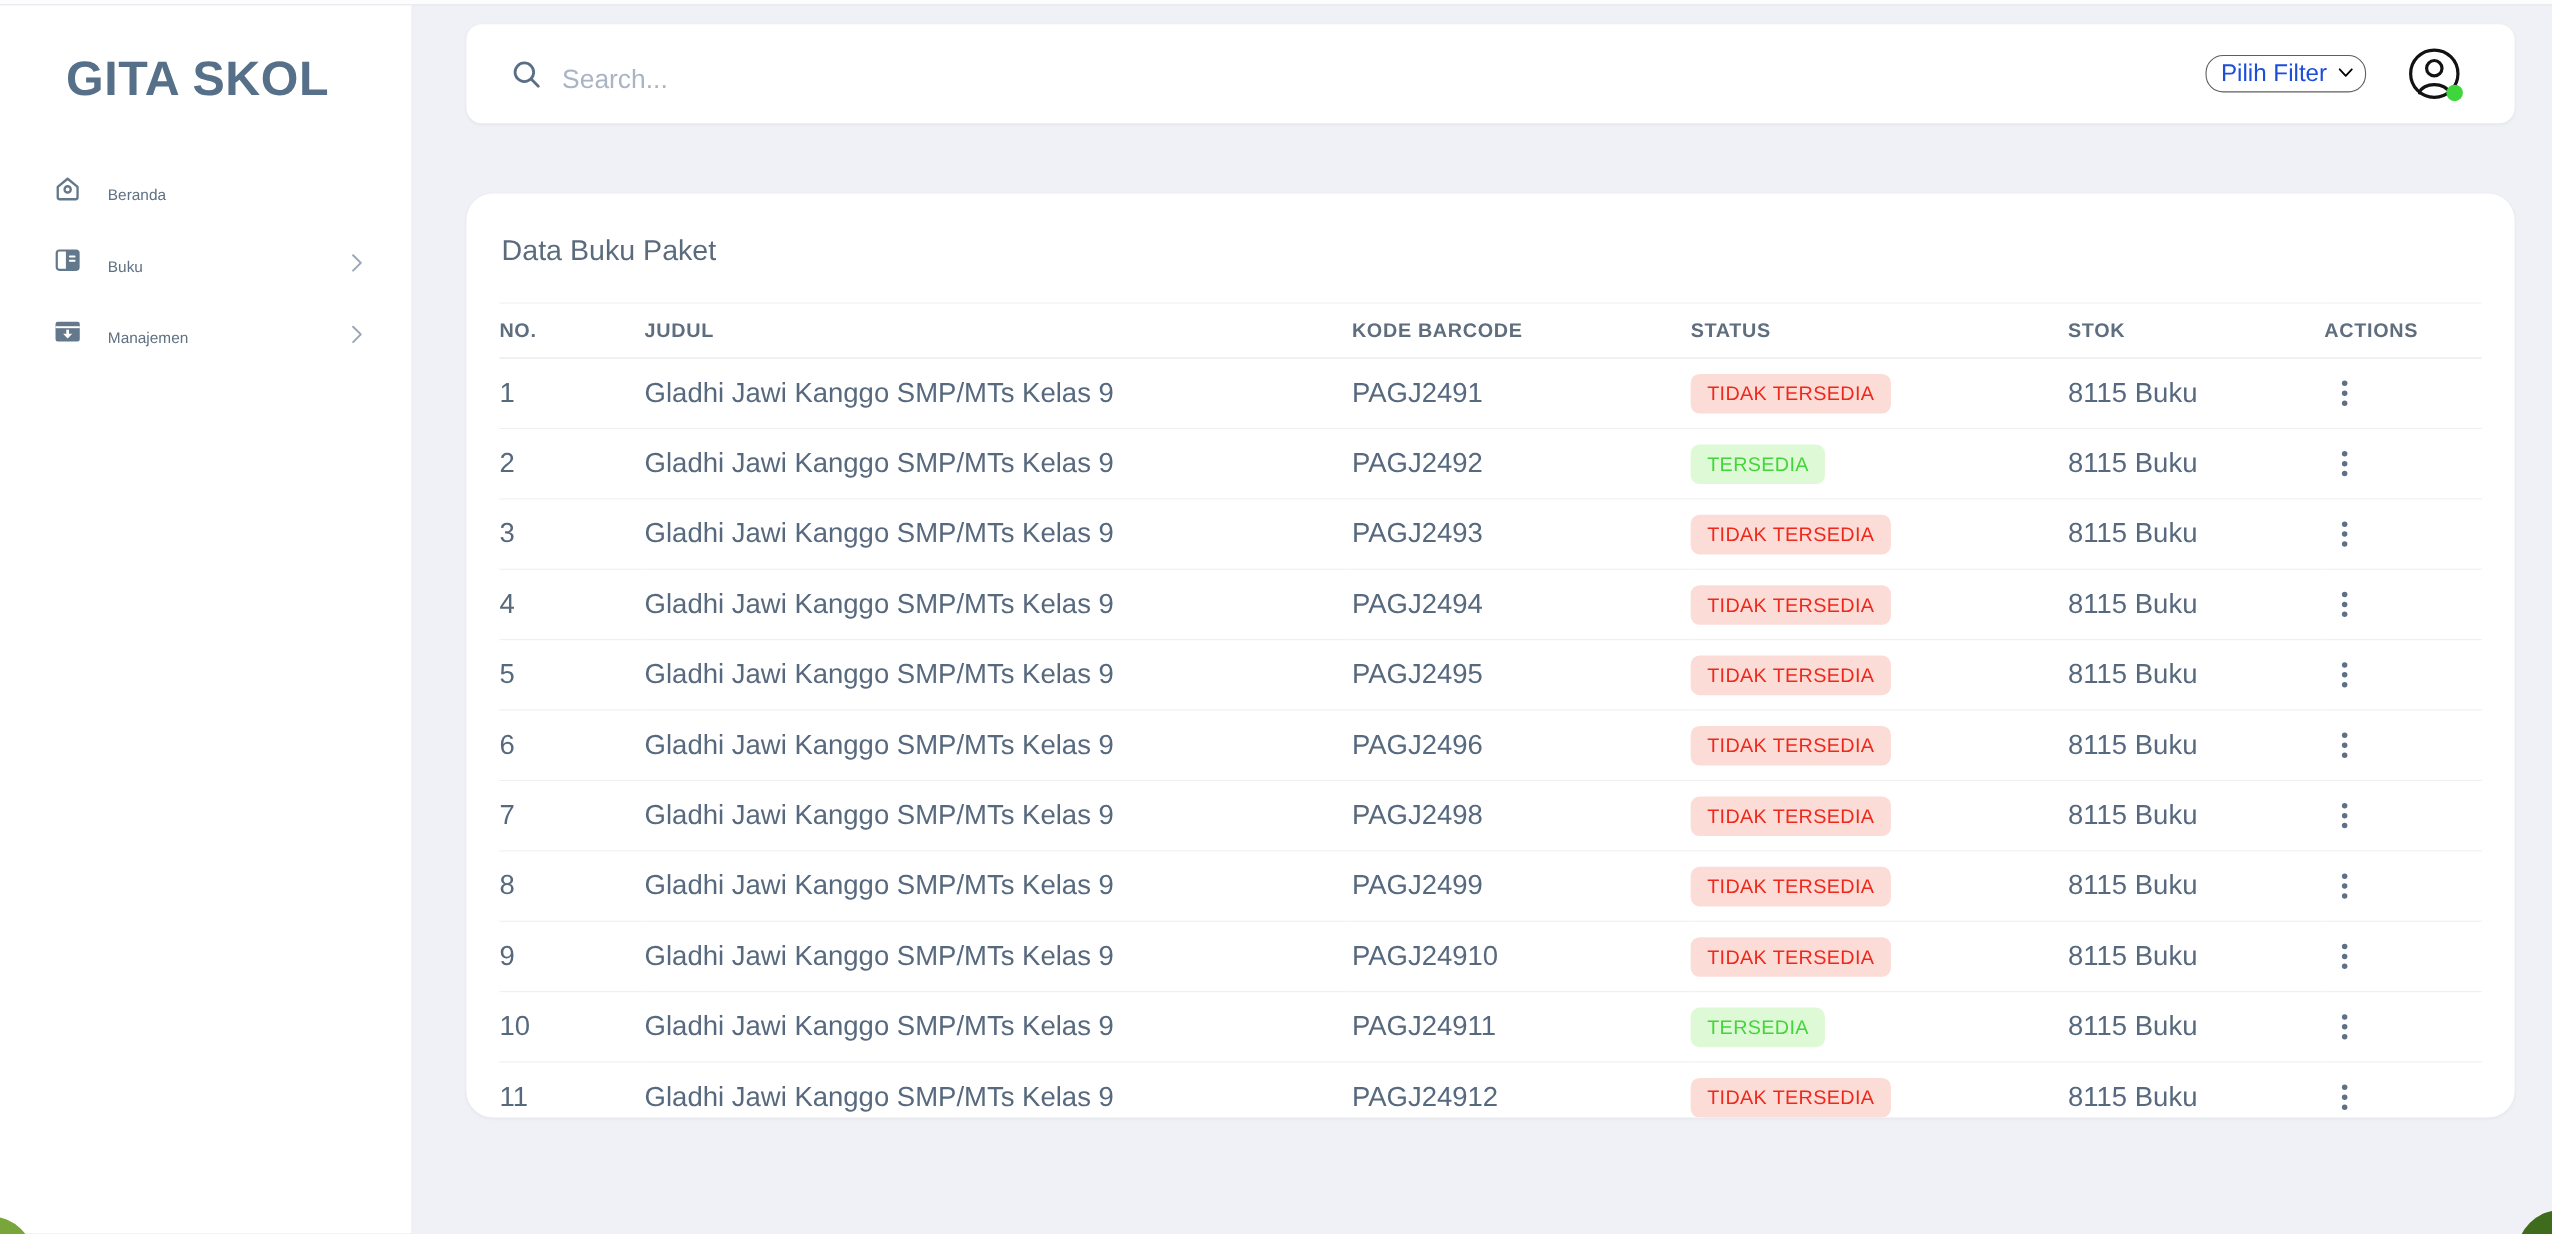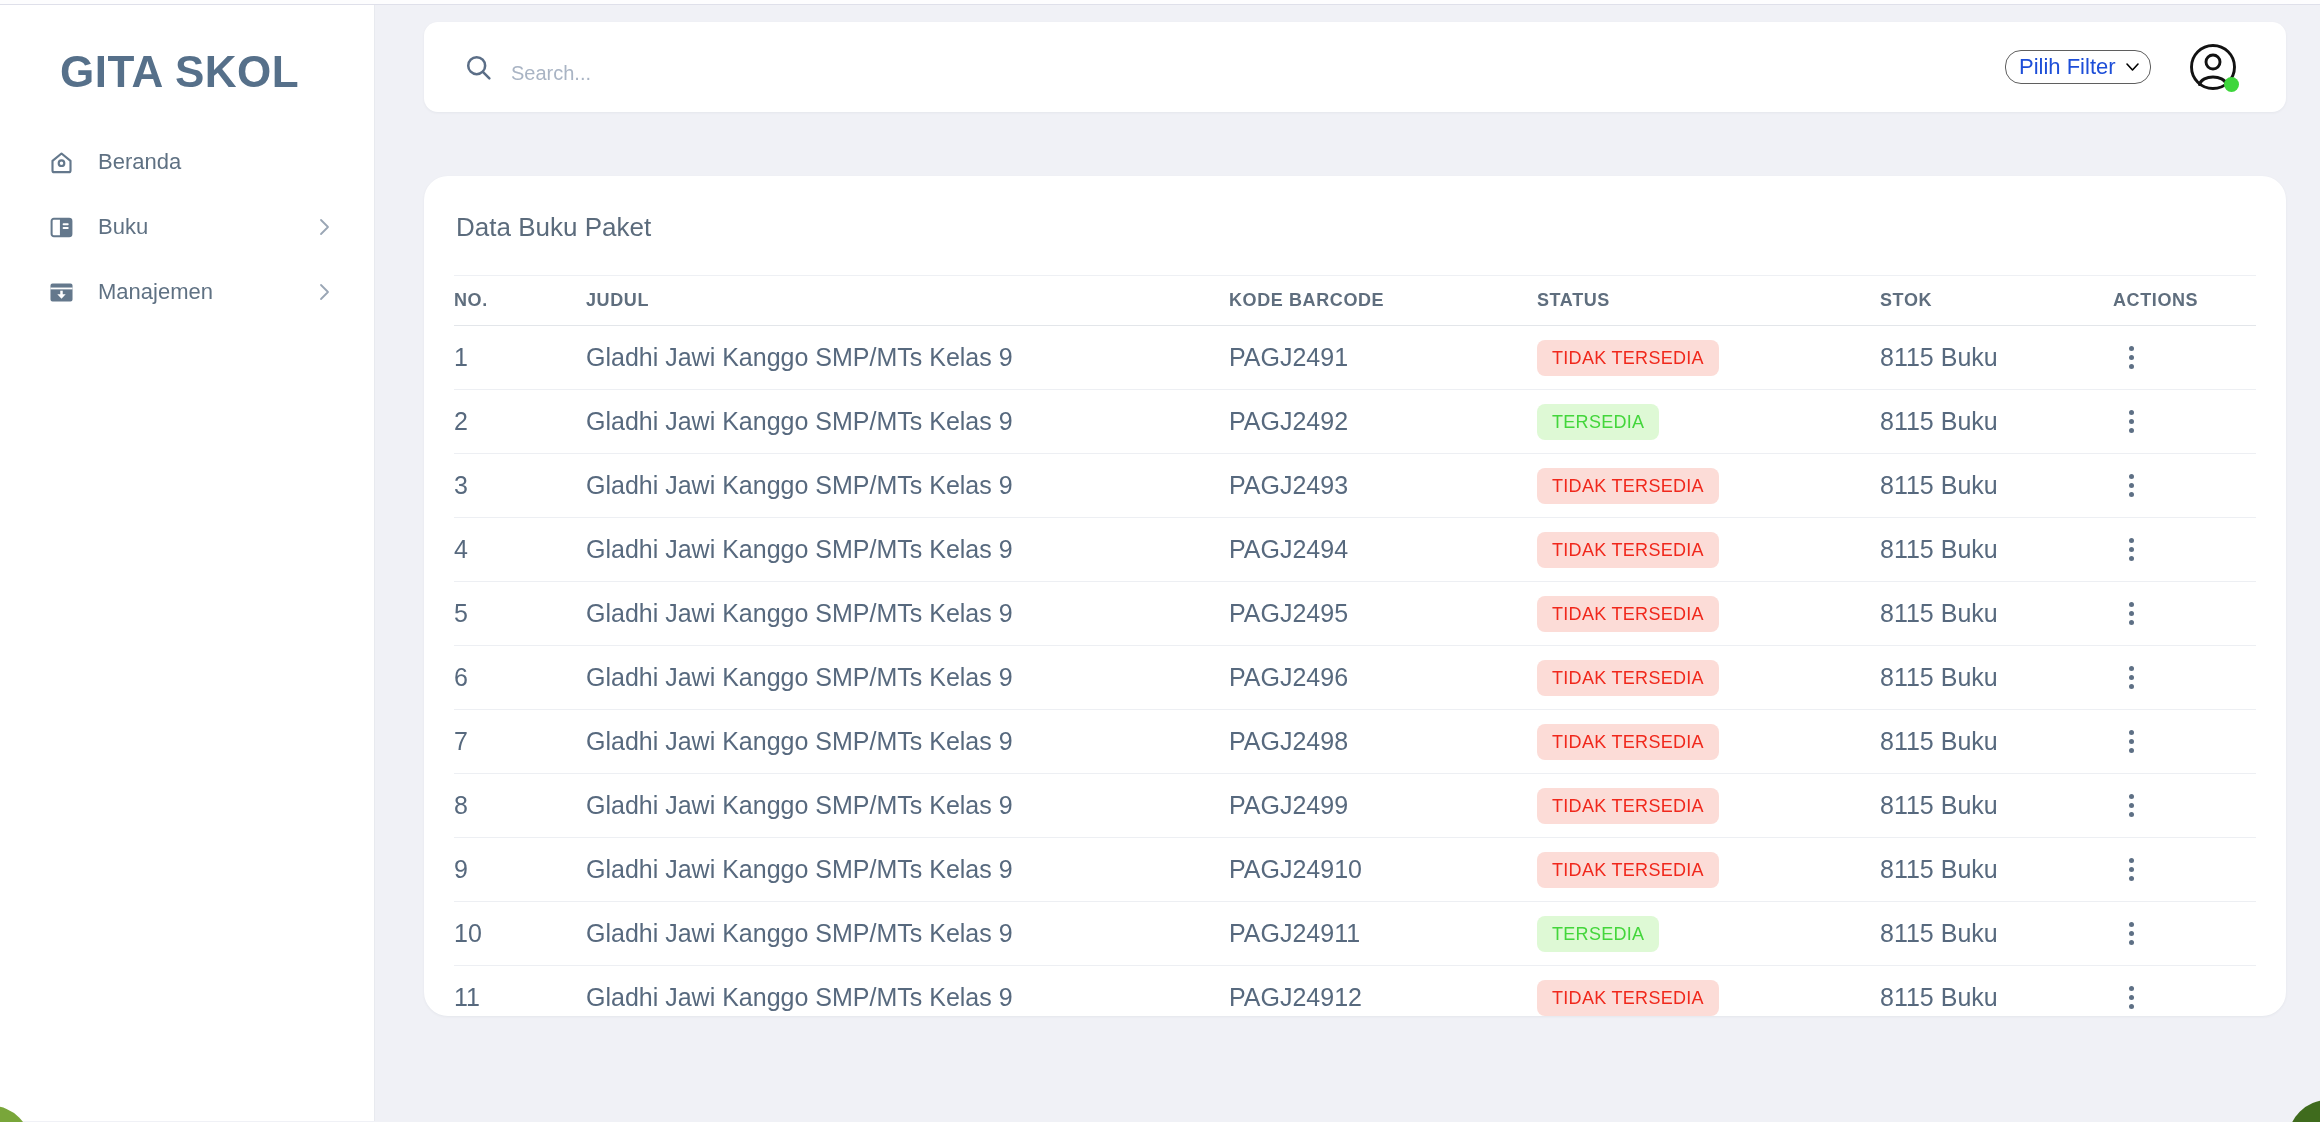--- a/index.html
+++ b/index.html
@@ -17,31 +17,31 @@
     background:var(--page-bg);
     font-family:"Liberation Sans", sans-serif;
   }
   .top-strip{height:5px;background:#fdfdfe;border-bottom:1px solid #dfe0ea;}
   .app{display:flex;height:1116px;gap:12px;}
 
   
   .sidebar{width:375px;min-width:375px;background:var(--sidebar-bg);border-right:1px solid #e8eaef;}
   .logo{margin:42px 0 0 60px;font-size:44px;font-weight:bold;color:var(--brand-text);letter-spacing:.5px;}
   .nav{margin-top:42px;}
-  .nav-item{display:flex;align-items:center;height:46px;margin-bottom:19px;padding:0 42px 0 48px;
-    color:var(--menu-text);font-size:22px;cursor:pointer;}
+  .nav-item{display:flex;align-items:flex-end;height:46px;margin-bottom:19px;padding:0 42px 0 48px;
+    color:var(--menu-text);font-size:14px;cursor:pointer;}
   .nav-item .icon{width:27px;height:27px;margin-right:23px;flex:0 0 auto;}
   .nav-item .chev{margin-left:auto;width:16px;height:22px;}
 
   
   .main{flex:1;padding:0 34px 0 37px;}
   .topbar{margin-top:17px;height:90px;background:var(--card-bg);border-radius:14px;
     display:flex;align-items:center;padding:0 49px 0 40px;box-shadow:0 1px 3px rgba(20,30,50,.05);}
   .search-icon{width:29px;height:29px;flex:0 0 auto;}
-  .search-input{flex:1;border:0;outline:none;font-size:20px;margin-left:16px;color:#44576b;background:transparent;font-family:inherit;margin-top:12px;}
+  .search-input{flex:1;border:0;outline:none;font-size:24px;margin-left:16px;color:#44576b;background:transparent;font-family:inherit;margin-top:12px;}
   .search-input::placeholder{color:#a9b4c4;}
   .filter-wrap{position:relative;margin-right:38px;}
   .filter-select{appearance:none;-webkit-appearance:none;border:1.5px solid #5f5f5f;border-radius:16px;
     padding:3px 34px 4px 13px;font-size:22px;color:#1d4ed8;background:#fff;font-family:Liberation Sans, sans-serif;outline:none;cursor:pointer;}
   .filter-chev{position:absolute;right:11px;top:9px;width:15px;height:13px;pointer-events:none;}
   .avatar{position:relative;width:48px;height:48px;cursor:pointer;}
   .avatar .dot{position:absolute;right:-2px;bottom:-1px;width:15px;height:15px;border-radius:50%;background:var(--online-dot);}
 
   .breadcrumb{margin-top:64px;font-size:28px;}
   .bc-parent{color:var(--muted-text);cursor:pointer;}

